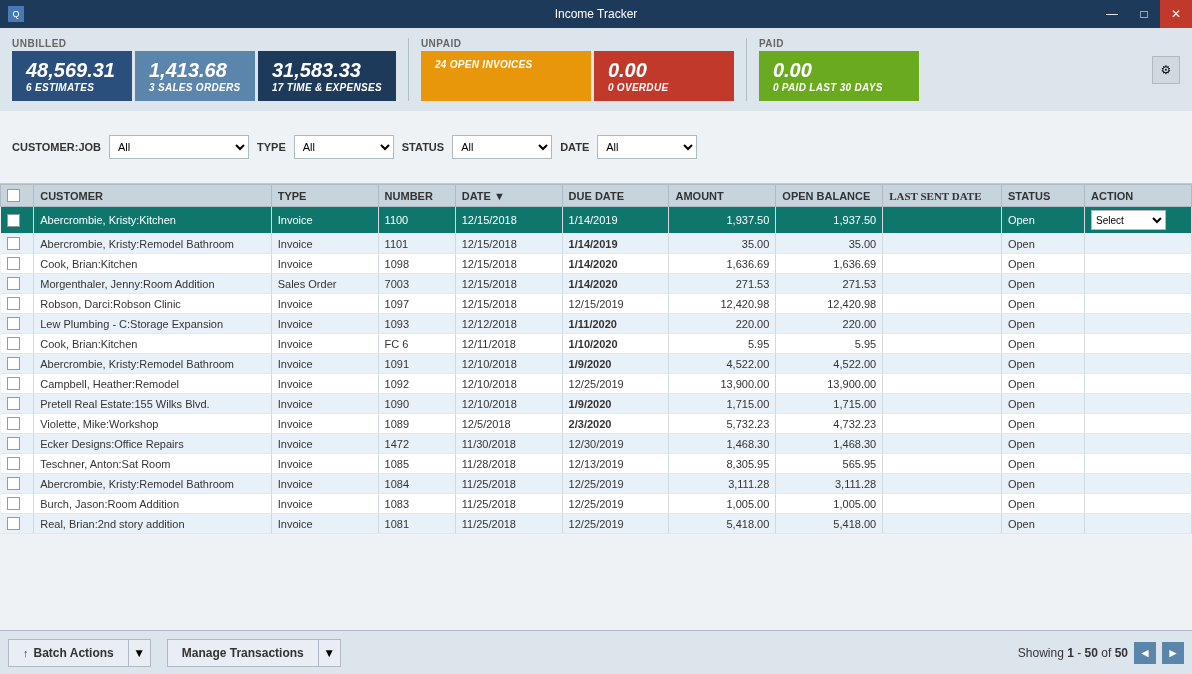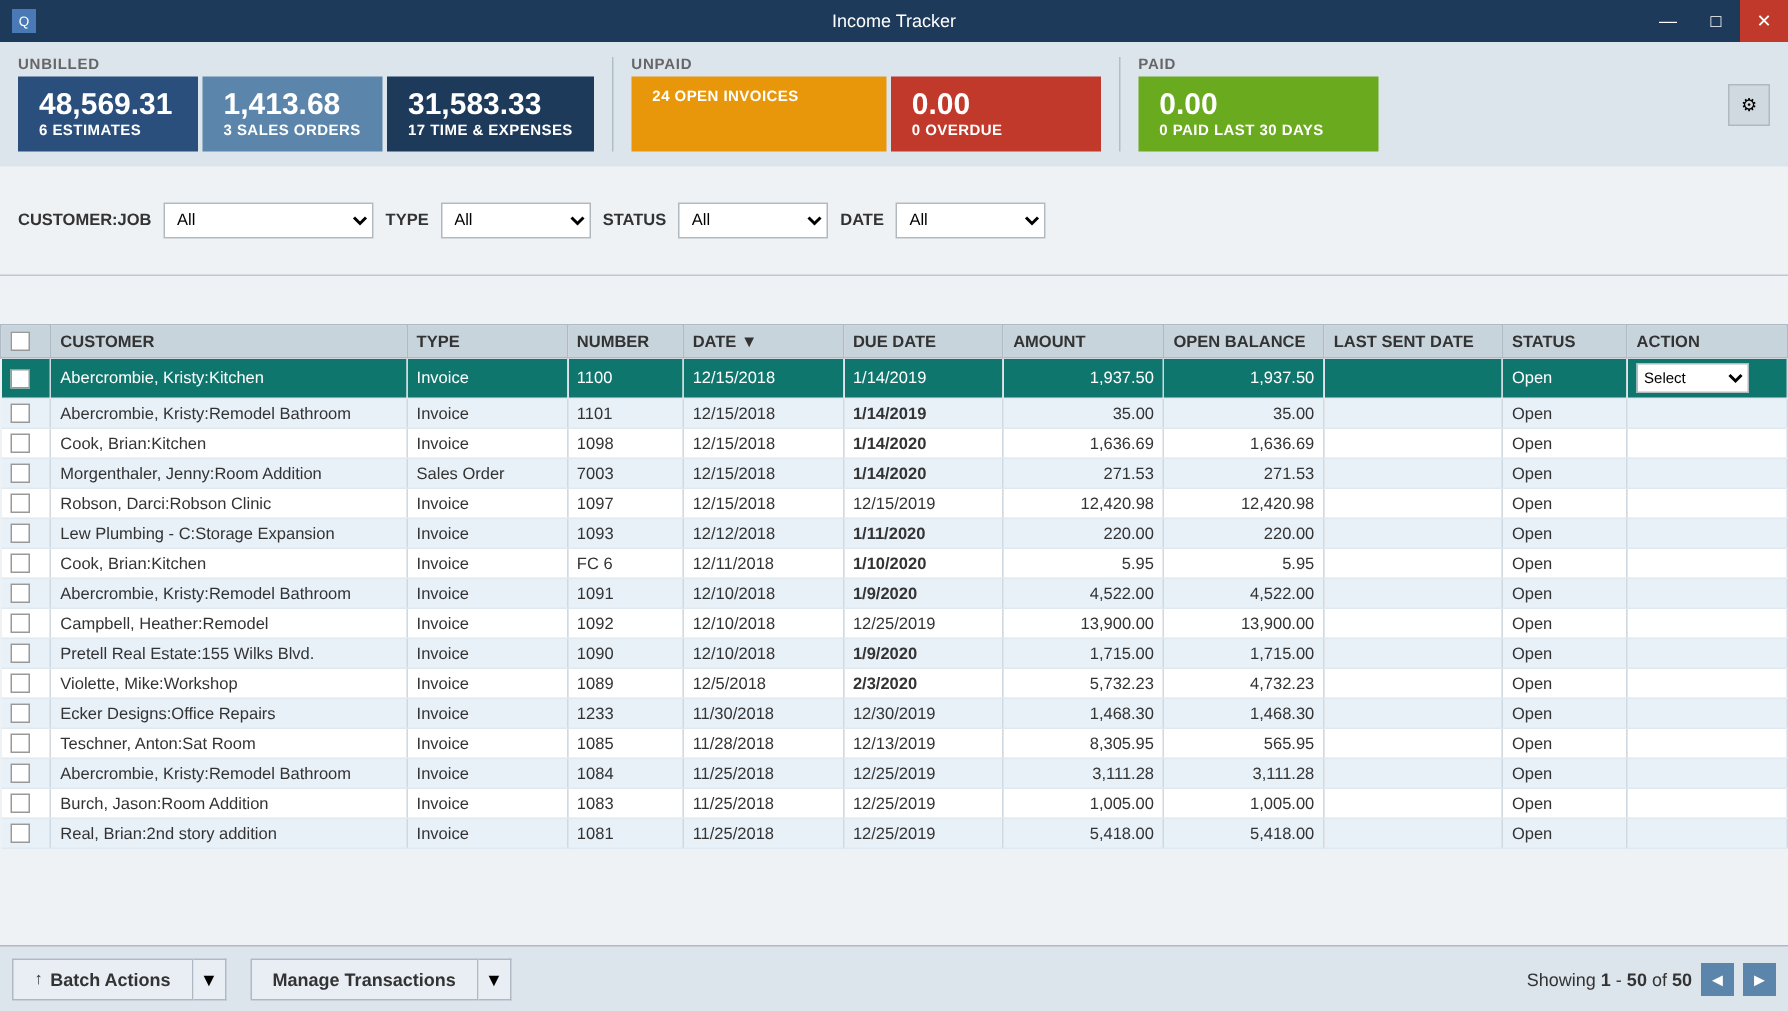--- a/index.html
+++ b/index.html
@@ -66,20 +66,21 @@
 
     .cards-row {
       display: flex;
       gap: 3px;
     }
 
     .card {
       padding: 8px 14px;
       min-width: 120px;
       cursor: pointer;
+      font-style: italic;
     }
 
     .card-amount {
       font-size: 20px;
       font-weight: bold;
     }
 
     .card-sub {
       font-size: 10px;
       font-weight: bold;
@@ -151,21 +152,20 @@
     .table-wrapper {
       flex: 1;
       overflow: hidden;
       position: relative;
     }
 
     .data-table {
       width: 100%;
       border-collapse: collapse;
       table-layout: fixed;
-      margin-top: 32px;
     }
 
     .data-table thead th {
       background: #c8d4dc;
       border: 1px solid #b0bac4;
       padding: 4px 6px;
       font-size: 11px;
       font-weight: bold;
       color: #333;
       text-align: left;
@@ -195,21 +195,21 @@
     }
 
     .col-check { width: 28px; text-align: center; }
     .col-customer { width: 200px; }
     .col-type { width: 90px; }
     .col-number { width: 65px; }
     .col-date { width: 90px; }
     .col-duedate { width: 90px; }
     .col-amount { width: 90px; text-align: right; }
     .col-balance { width: 90px; text-align: right; }
-    .col-lastsent { width: 100px; }
+    .col-lastsent { width: 100px; font-family: Liberation Serif, serif; }
     .col-status { width: 70px; }
     .col-action { width: 90px; }
     .cb { width: 13px; height: 13px; border: 1px solid #999; background: white; cursor: pointer; }
 
     .text-blue { color: #1a5fa8; }
 
     .date-orange { color: #e67e00; font-weight: bold; }
 
     .select-action {
       height: 20px;
@@ -604,21 +604,21 @@
     <td class="col-action">
       
     </td>
   </tr>
             <tr>
     <td class="col-check">
       <div class="cb"></div>
     </td>
     <td class="col-customer text-blue">Ecker Designs:Office Repairs</td>
     <td class="col-type">Invoice</td>
-    <td class="col-number text-blue">1233</td>
+    <td class="col-number text-blue">1472</td>
     <td class="col-date">11/30/2018</td>
     <td class="col-duedate">12/30/2019</td>
     <td class="col-amount" style="text-align:right;">1,468.30</td>
     <td class="col-balance" style="text-align:right;">1,468.30</td>
     <td class="col-lastsent"></td>
     <td class="col-status">Open</td>
     <td class="col-action">
       
     </td>
   </tr>

